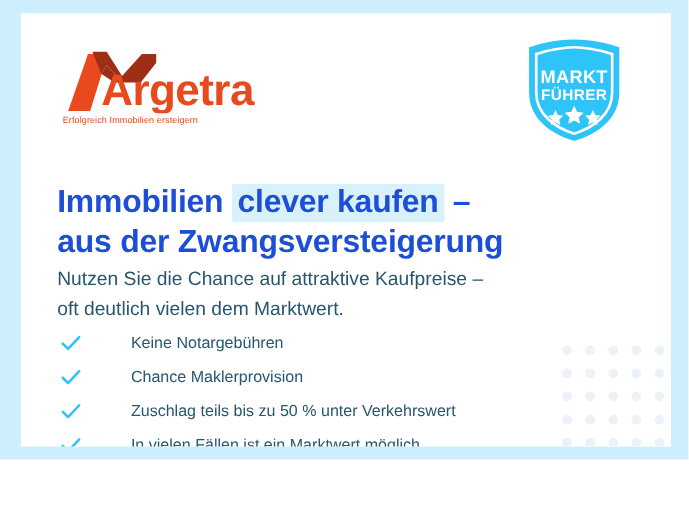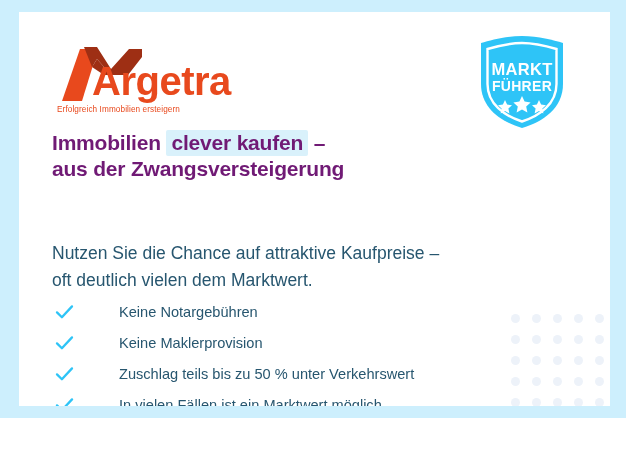--- a/index.html
+++ b/index.html
@@ -85,26 +85,26 @@
     left: 458px;
     top: 22px;
     width: 90px;
     height: 96px;
   }
 
   
   #headline {
     position: absolute;
     left: 33px;
-    top: 104px;
+    top: 136px;
     width: 520px;
-    font-size: 21px;
+    font-size: 29px;
     font-weight: bold;
     line-height: 1.24;
-    color: #701a75;
+    color: #1d4ed8;
     letter-spacing: -0.2px;
   }
   #headline .hl {
     background: #d9f1fb;
     padding: 1px 5px 2px 5px;
     border-radius: 2px;
     box-decoration-break: clone;
     -webkit-box-decoration-break: clone;
   }
   #headline .line2 { display: block; }
@@ -236,21 +236,21 @@
             </svg>
           </span>
           <span class="label">Keine Notargebühren</span>
         </li>
         <li>
           <span class="check">
             <svg width="19" height="16" viewBox="0 0 19 16" xmlns="http://www.w3.org/2000/svg">
               <path d="M2 8.4 L6.9 13.2 L17 2.4" fill="none" stroke="#2ec4f7" stroke-width="2.3" stroke-linecap="round" stroke-linejoin="round"></path>
             </svg>
           </span>
-          <span class="label">Keine Maklerprovision</span>
+          <span class="label">Chance Maklerprovision</span>
         </li>
         <li>
           <span class="check">
             <svg width="19" height="16" viewBox="0 0 19 16" xmlns="http://www.w3.org/2000/svg">
               <path d="M2 8.4 L6.9 13.2 L17 2.4" fill="none" stroke="#2ec4f7" stroke-width="2.3" stroke-linecap="round" stroke-linejoin="round"></path>
             </svg>
           </span>
           <span class="label">Zuschlag teils bis zu 50 % unter Verkehrswert</span>
         </li>
         <li>

